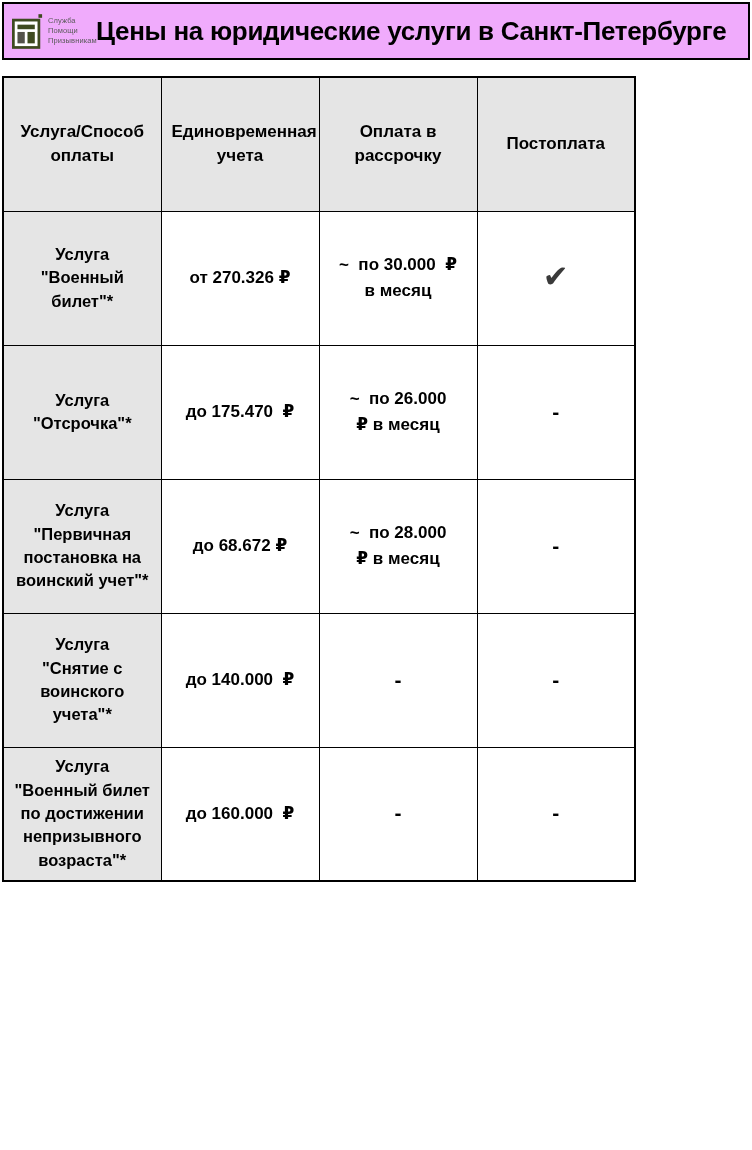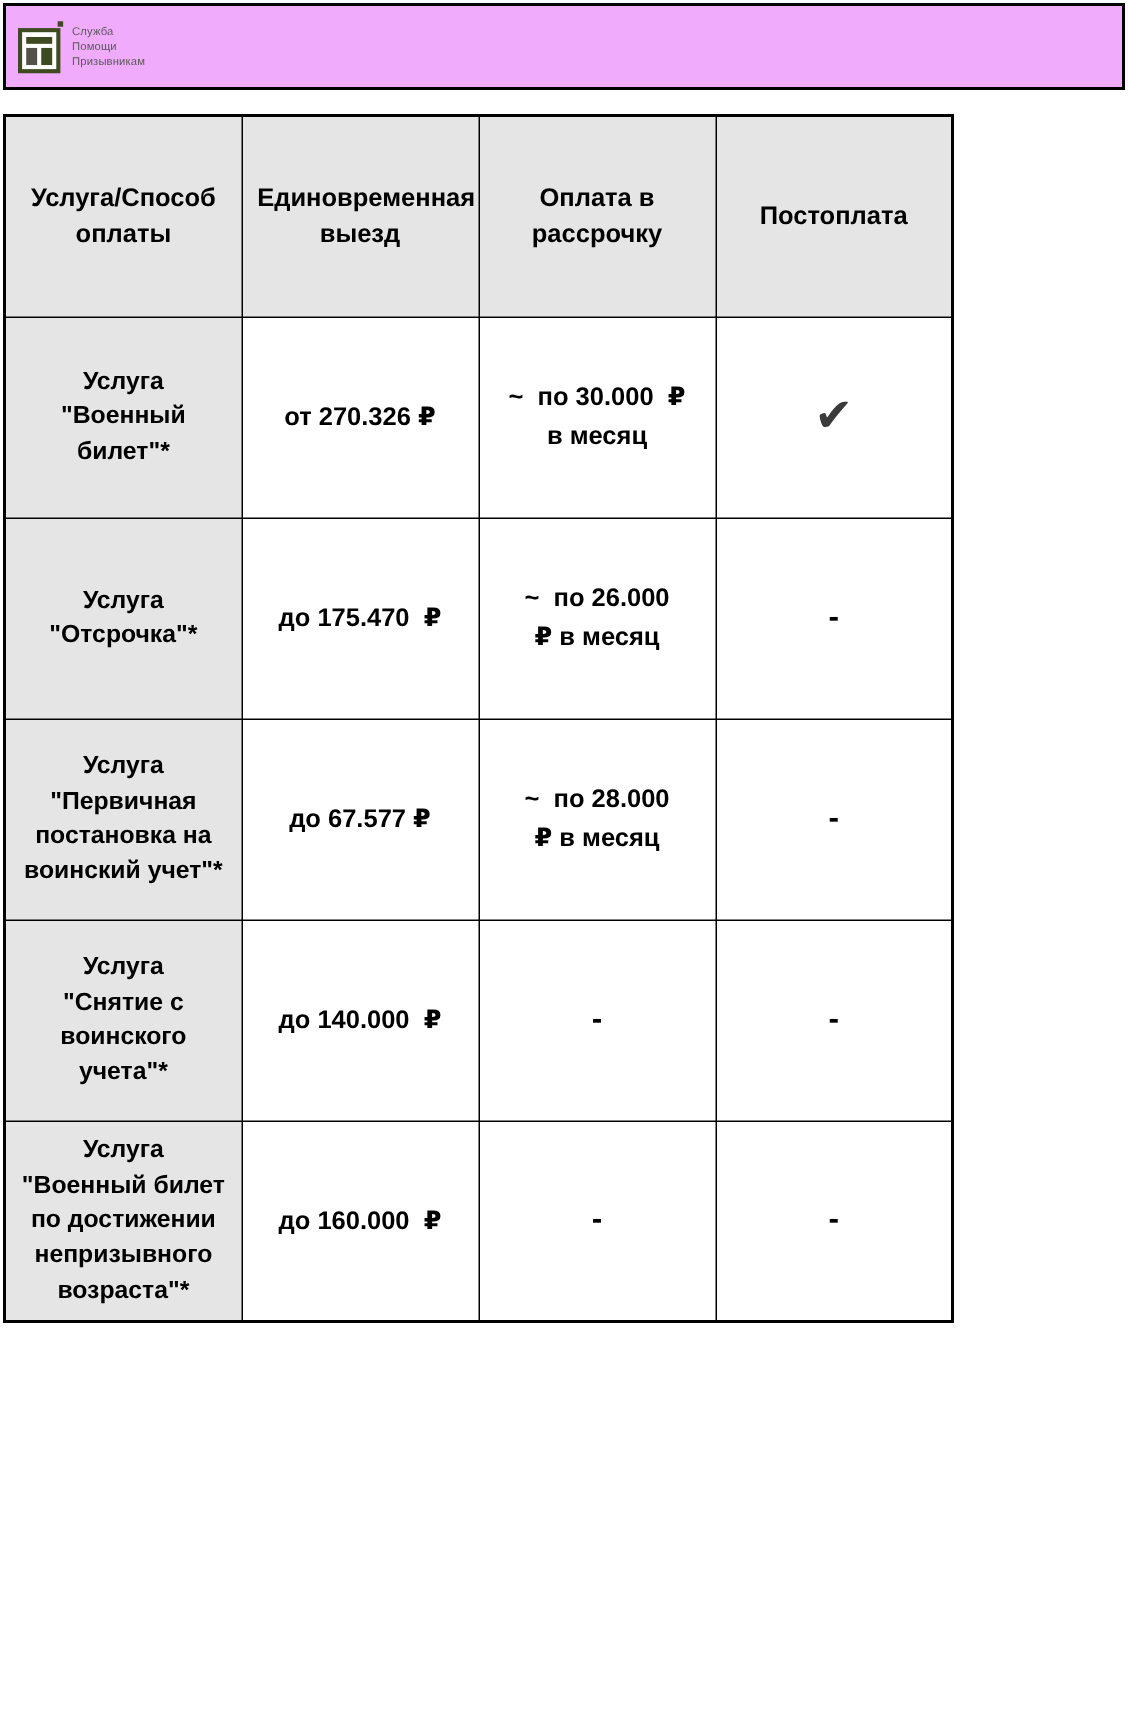--- a/index.html
+++ b/index.html
@@ -90,29 +90,30 @@
         <rect x="29" y="1" width="4" height="4" fill="#3e4a20"></rect>
         <rect x="1.5" y="7.5" width="28" height="30" fill="#ffffff" stroke="#3e4a20" stroke-width="3"></rect>
         <rect x="6" y="12.5" width="19" height="5" fill="#3e4a20"></rect>
         <rect x="6" y="20.5" width="8" height="12.5" fill="#53524a"></rect>
         <rect x="17" y="20.5" width="8" height="12.5" fill="#3e4a20"></rect>
       </svg>
       <div class="brand-text">Служба
 Помощи
 Призывникам</div>
     </div>
+    <h1 class="page-title">Цены на юридические услуги в Санкт-Петербурге</h1>
   </header>
 
   <table class="pricing">
     <thead>
       <tr>
         <th>Услуга/Способ
 оплаты</th>
         <th>Единовременная
-выезд</th>
+учета</th>
         <th>Оплата в
 рассрочку</th>
         <th>Постоплата</th>
       </tr>
     </thead>
     <tbody>
       <tr>
         <td class="svc">Услуга
 "Военный
 билет"*</td>
@@ -127,21 +128,21 @@
         <td class="val">до 175.470  ₽</td>
         <td class="val">~  по 26.000
 ₽ в месяц</td>
         <td class="val dash">-</td>
       </tr>
       <tr>
         <td class="svc">Услуга
 "Первичная
 постановка на
 воинский учет"*</td>
-        <td class="val">до 67.577 ₽</td>
+        <td class="val">до 68.672 ₽</td>
         <td class="val">~  по 28.000
 ₽ в месяц</td>
         <td class="val dash">-</td>
       </tr>
       <tr>
         <td class="svc">Услуга
 "Снятие с
 воинского
 учета"*</td>
         <td class="val">до 140.000  ₽</td>

